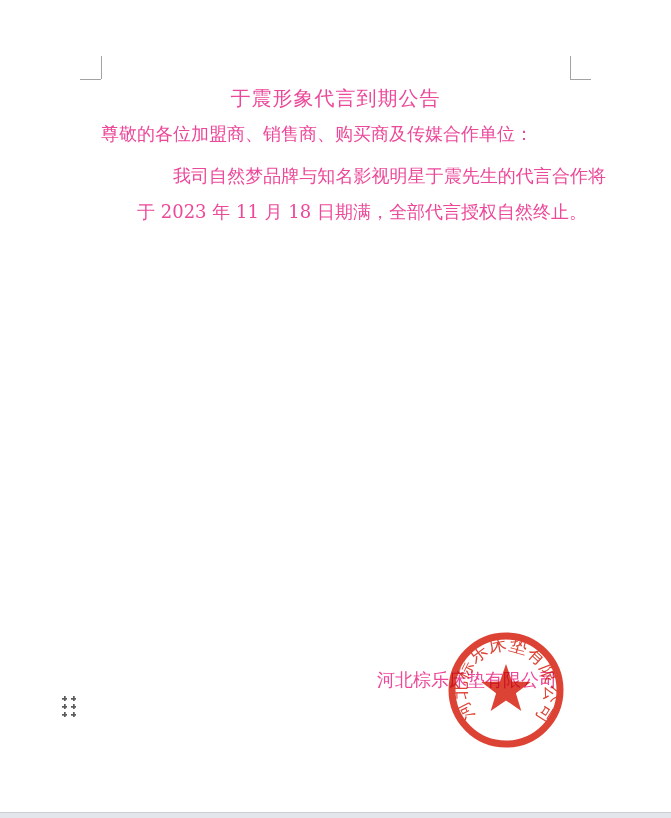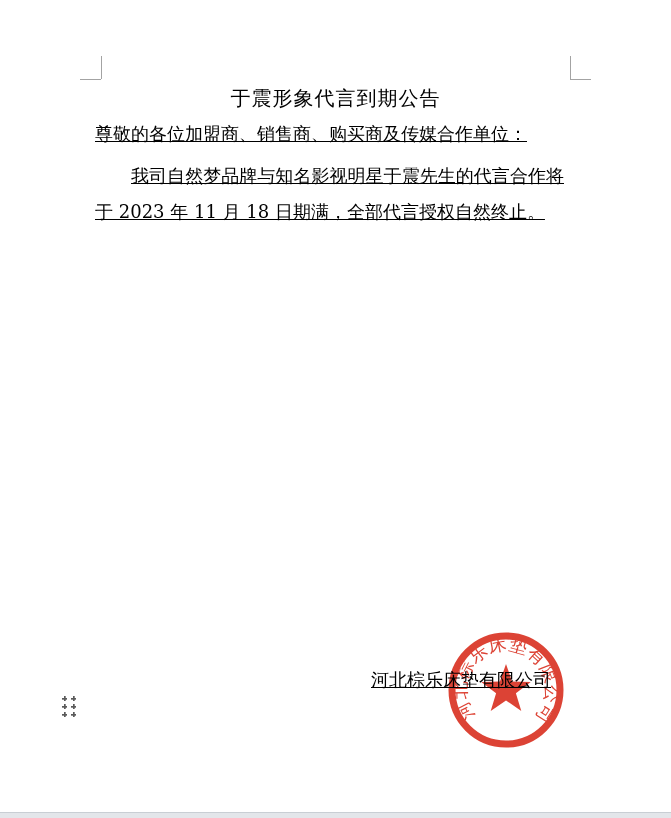--- a/index.html
+++ b/index.html
@@ -1,40 +1,40 @@
 <!DOCTYPE html>
 <html><head>
 <meta charset="utf-8">
 <style>
   html,body { margin:0; padding:0; background:#ffffff; }
   .page {
     position:relative; width:671px; height:818px; background:#ffffff;
     font-family:"DejaVu Serif","Liberation Serif",serif;
-    color:#000000; overflow:hidden;
+    color:#ec4899; overflow:hidden;
   }
   
   .crop { position:absolute; }
   .crop .v { position:absolute; width:1px; height:23px; background:#a3a3a3; top:0; }
   .crop .h { position:absolute; height:1px; width:21px; background:#a3a3a3; top:23px; }
   .crop-tl { left:80px; top:56px; width:22px; height:24px; }
   .crop-tl .v { left:21px; }
   .crop-tl .h { left:0; }
   .crop-tr { left:570px; top:56px; width:22px; height:24px; }
   .crop-tr .v { left:0; }
   .crop-tr .h { left:0; }
 
   .doc-title {
     position:absolute; left:101px; top:83px; width:469px;
     font-size:20px; line-height:30px; text-align:center; letter-spacing:1px;
   }
   .line, .para {
-    position:absolute; left:95px; width:469px;
-    font-size:18px; line-height:35.5px;text-decoration:underline;
+    position:absolute; left:101px; width:469px;
+    font-size:18px; line-height:35.5px;
   }
-  .para { text-align:justify; text-indent:2em; }
+  .para { text-align:justify; text-indent:2em;margin-left:36px; }
   .salutation { top:116px; }
   .para-1 { top:158px; }
   .para-2 { top:236px; }
   .para-3 { top:525px; }
   .closing { top:626px; }
   .sig-company { top:662px; text-align:right; padding-right:13px; box-sizing:border-box; }
   .sig-date { top:700px; text-align:right; padding-right:16px; box-sizing:border-box; }
 
   
   .seal {

